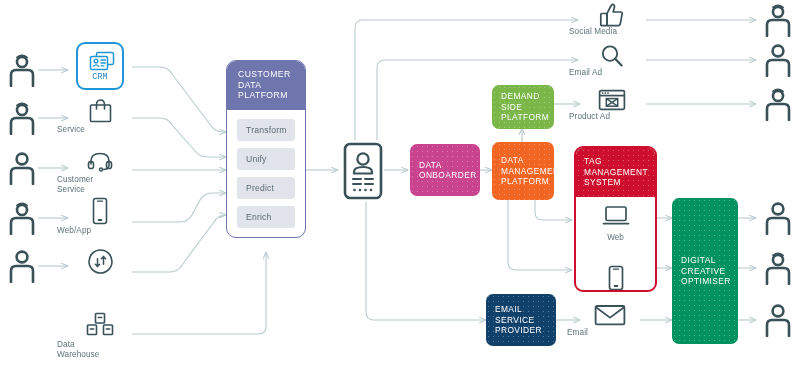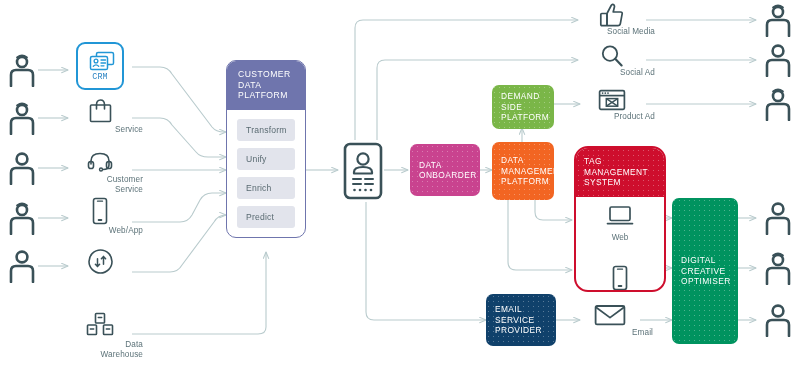--- a/index.html
+++ b/index.html
@@ -7,21 +7,21 @@
     width:800px;height:372px;position:relative;overflow:hidden;
     font-family:"Liberation Sans","DejaVu Sans",sans-serif;
     color:#3a5158;
   }
   #stage{position:absolute;left:0;top:0;width:800px;height:372px;}
   #wires{position:absolute;left:0;top:0;width:800px;height:372px;pointer-events:none;}
 
   
   .glyph{position:absolute;display:flex;align-items:center;justify-content:center;}
   .caption{
-    position:absolute;width:86px;text-align:right;
+    position:absolute;width:86px;text-align:left;
     font-size:8.2px;line-height:10px;color:#5d7379;letter-spacing:.1px;
   }
 
   
   .crm-box{
     position:absolute;box-sizing:border-box;
     border:2px solid #2196d6;border-radius:9px;background:#fff;
   }
   .crm-label{
     position:absolute;width:60px;text-align:center;
@@ -256,22 +256,22 @@
     </svg>
   </div>
   <div class="caption" style="left:57px;top:340px;white-space:pre-line;">Data
 Warehouse</div>
 
   <div class="cdp" style="left:226px;top:60px;width:80px;height:178px;">
     <div class="cdp-head"><span>CUSTOMER</span><br><span>DATA</span><br><span>PLATFORM</span></div>
     <div class="cdp-body">
       <div class="cdp-pill">Transform</div>
       <div class="cdp-pill">Unify</div>
+      <div class="cdp-pill">Predict</div>
       <div class="cdp-pill">Enrich</div>
-      <div class="cdp-pill">Predict</div>
     </div>
   </div>
 
   <div class="glyph" style="left:342px;top:140px;width:42px;height:62px;">
     <svg width="40" height="58" viewBox="0 0 40 58">
       <rect x="2" y="2" width="36" height="54" rx="5" fill="#fff" stroke="#3a5158" stroke-width="2.6"></rect>
       <circle cx="20" cy="17" r="5.6" fill="none" stroke="#3a5158" stroke-width="2.2"></circle>
       <path d="M11 30 Q11 25 20 25 Q29 25 29 30 L29 31.5 L11 31.5 Z" fill="none" stroke="#3a5158" stroke-width="2.2" stroke-linejoin="round"></path>
       <path d="M10 37h8M22 37h8M10 42h8M22 42h8" stroke="#3a5158" stroke-width="2" stroke-linecap="round"></path>
       <circle cx="11.5" cy="48" r="1.3" fill="#3a5158"></circle>
@@ -308,21 +308,21 @@
     <span>PROVIDER</span>
   </div>
 
   <div class="pbox center-tall" style="left:672px;top:198px;width:66px;height:146px;background:#00935f;">
     <div class="dot-overlay"></div>
     <span>DIGITAL</span>
     <span>CREATIVE</span>
     <span>OPTIMISER</span>
   </div>
 
-  <div class="tms" style="left:574px;top:146px;width:92px;height:146px;border-radius:14px;">
+  <div class="tms" style="left:574px;top:146px;width:83px;height:146px;">
     <div class="tms-head">
       <div class="dot-overlay"></div>
       <span>TAG</span><br>
       <span>MANAGEMENT</span><br>
       <span>SYSTEM</span>
     </div>
     <div class="tms-body">
       <div class="tms-cell" style="top:8px;">
         <svg width="28" height="22" viewBox="0 0 28 22">
             <rect x="4" y="2" width="20" height="13.5" rx="1.4" fill="none" stroke="#3a5158" stroke-width="1.7"></rect>
@@ -348,21 +348,21 @@
     </svg>
   </div>
   <div class="caption" style="left:569px;top:27px;">Social Media</div>
 
   <div class="glyph" style="left:588px;top:44px;width:48px;height:24px;">
     <svg width="24" height="24" viewBox="0 0 24 24">
       <circle cx="10" cy="9.6" r="7.2" fill="none" stroke="#3a5158" stroke-width="1.8"></circle>
       <path d="M15.2 14.8 L21.6 21.4" stroke="#3a5158" stroke-width="2.2" stroke-linecap="round"></path>
     </svg>
   </div>
-  <div class="caption" style="left:569px;top:68px;">Social Ad</div>
+  <div class="caption" style="left:569px;top:68px;">Email Ad</div>
 
   <div class="glyph" style="left:588px;top:88px;width:48px;height:24px;">
     <svg width="28" height="22" viewBox="0 0 28 22">
       <rect x="1.6" y="1.6" width="24.8" height="18.8" rx="1.3" fill="none" stroke="#3a5158" stroke-width="1.7"></rect>
       <path d="M1.6 6.6h24.8" stroke="#3a5158" stroke-width="1.7"></path>
       <circle cx="4.6" cy="4.1" r=".9" fill="#3a5158"></circle>
         <circle cx="7.3" cy="4.1" r=".9" fill="#3a5158"></circle>
         <circle cx="10" cy="4.1" r=".9" fill="#3a5158"></circle>
       <rect x="8.3" y="9.6" width="11.4" height="7.6" fill="none" stroke="#3a5158" stroke-width="1.5"></rect>
       <path d="M8.3 9.6 L19.7 17.2 M19.7 9.6 L8.3 17.2" stroke="#3a5158" stroke-width="1.4"></path>

